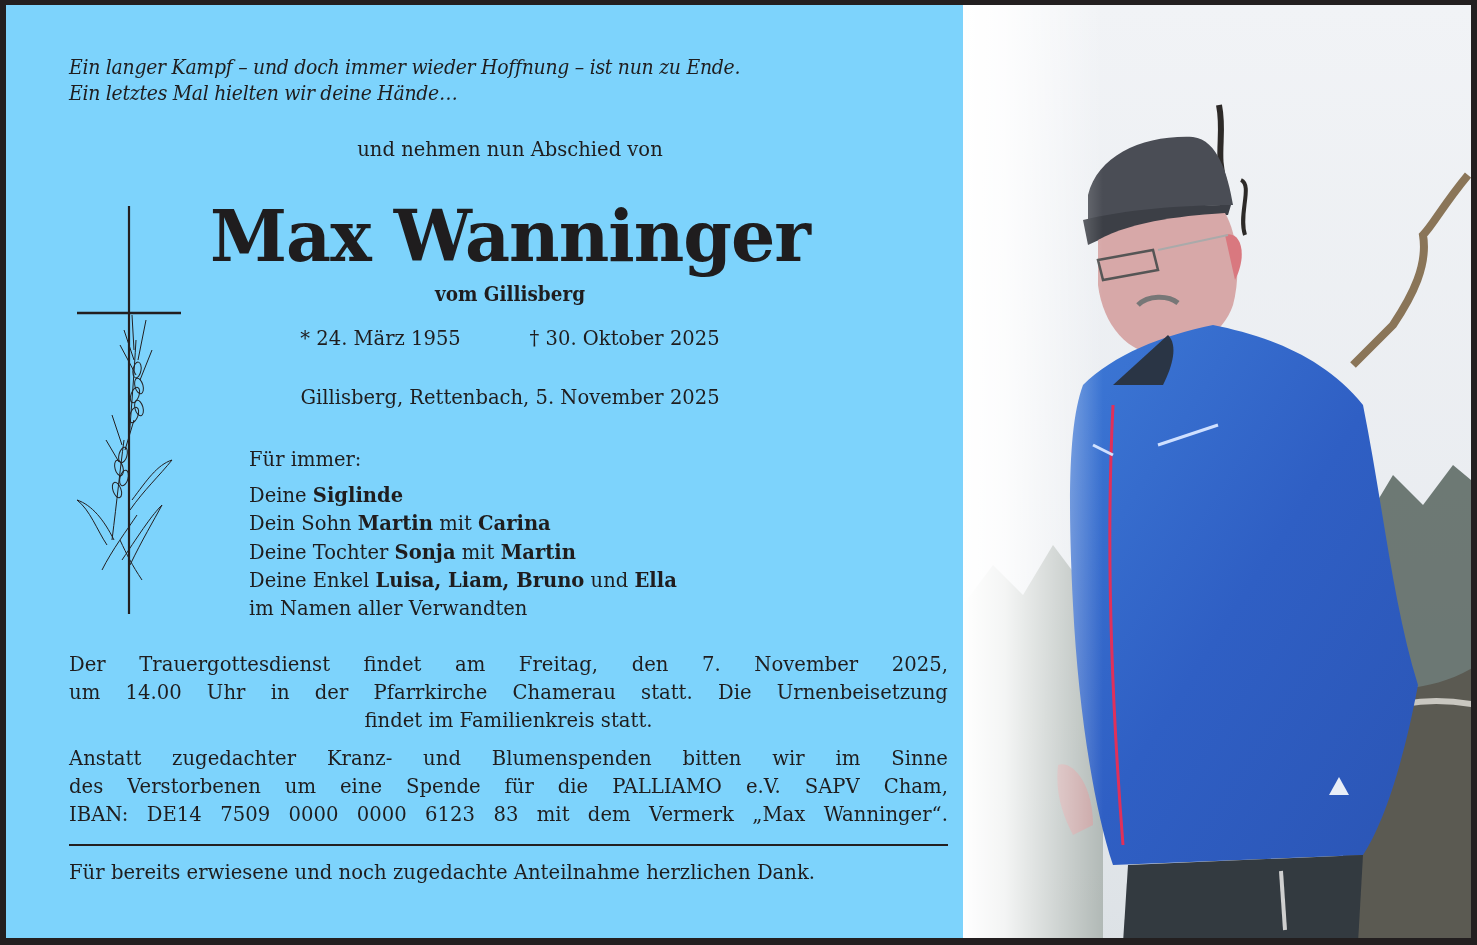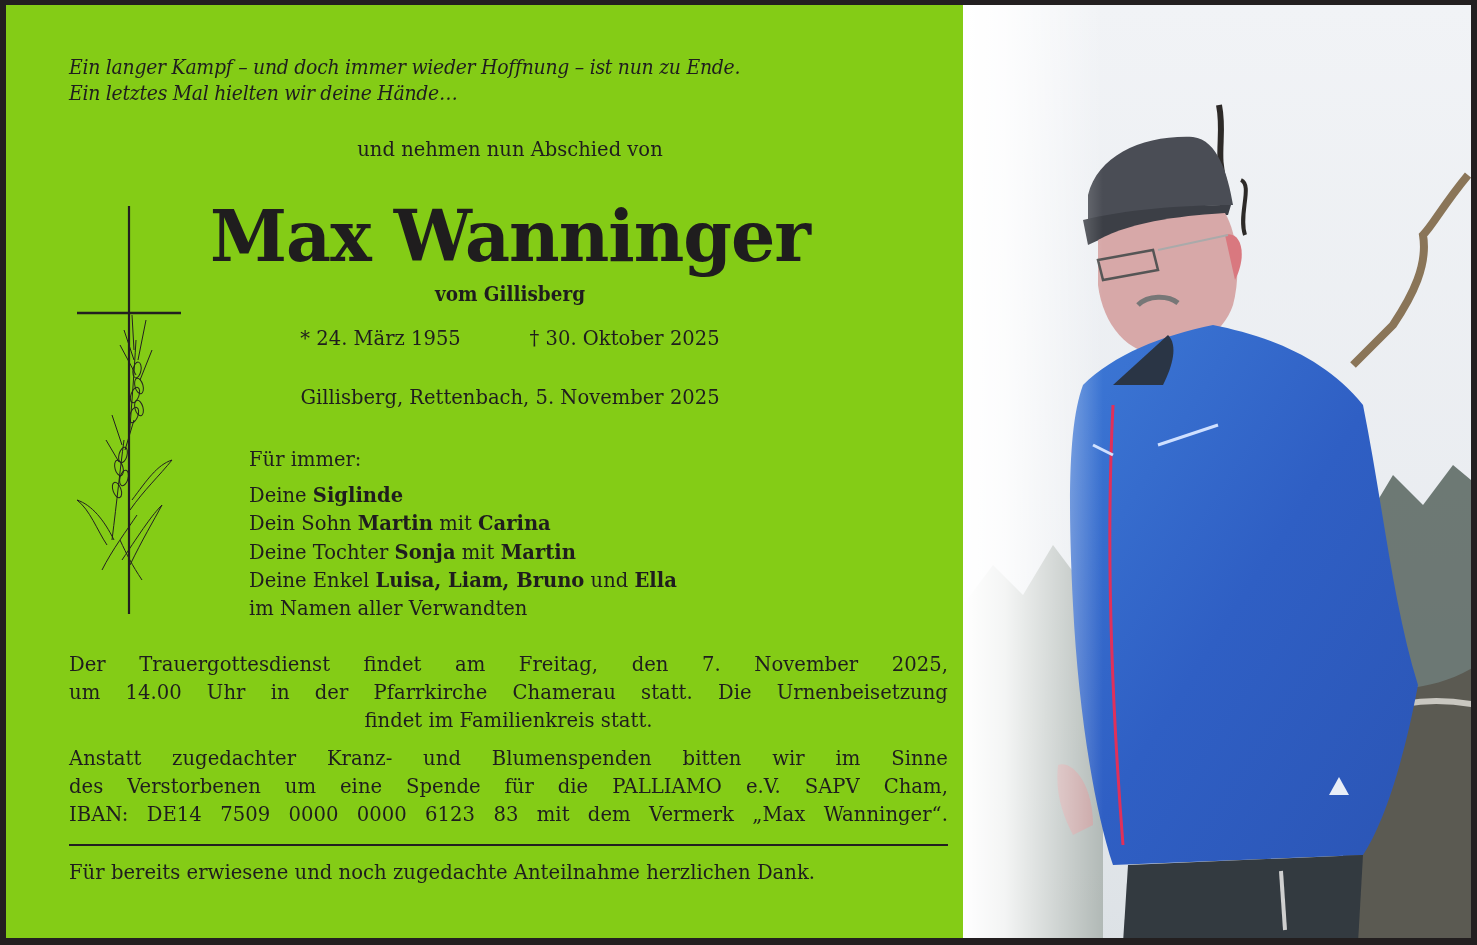--- a/index.html
+++ b/index.html
@@ -3,21 +3,21 @@
 <meta charset="utf-8">
 <style>
   * { box-sizing: border-box; margin: 0; padding: 0; }
   html, body { width: 1477px; height: 945px; background: #fff; overflow: hidden; }
   body { position: relative; font-family: "DejaVu Serif", "Liberation Serif", serif; color: #1f1d1e; }
 
   .frame {
     position: absolute; left: 0; top: 0; width: 1477px; height: 945px;
     border-top: 5px solid #231f20; border-left: 6px solid #231f20;
     border-right: 6px solid #231f20; border-bottom: 7px solid #231f20;
-    background: #84cc16; overflow: hidden;
+    background: #7dd3fc; overflow: hidden;
   }
 
   
   .motto {
     position: absolute; left: 63px; top: 49px; width: 880px;
     font-family: "DejaVu Serif", serif; font-style: italic;
     font-size: 20.5px; line-height: 26px; letter-spacing: -0.3px;
     transform: scaleX(0.92); transform-origin: left top;
   }
   .motto div { white-space: nowrap; }

